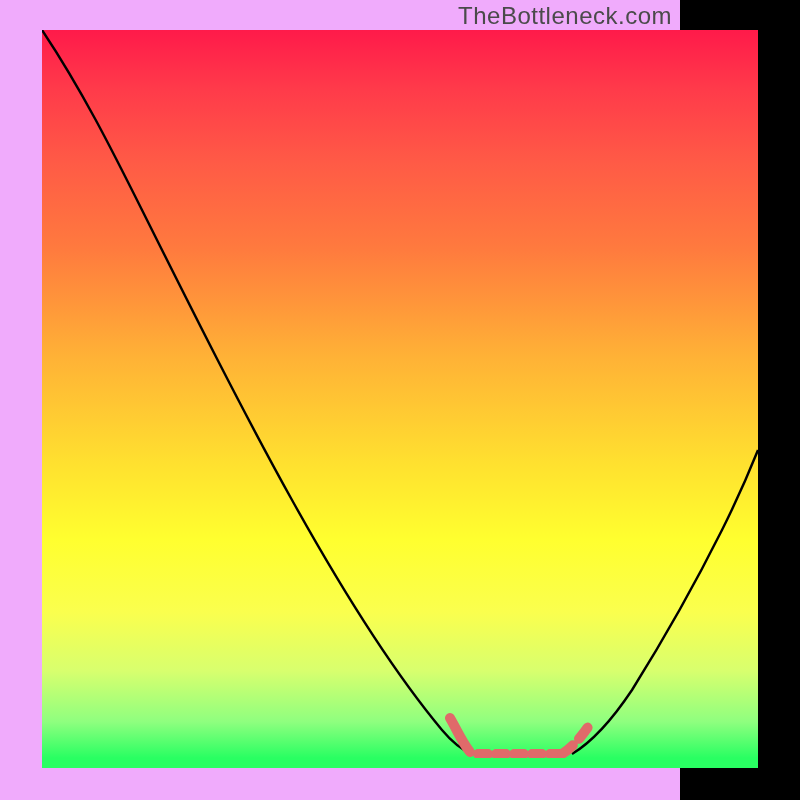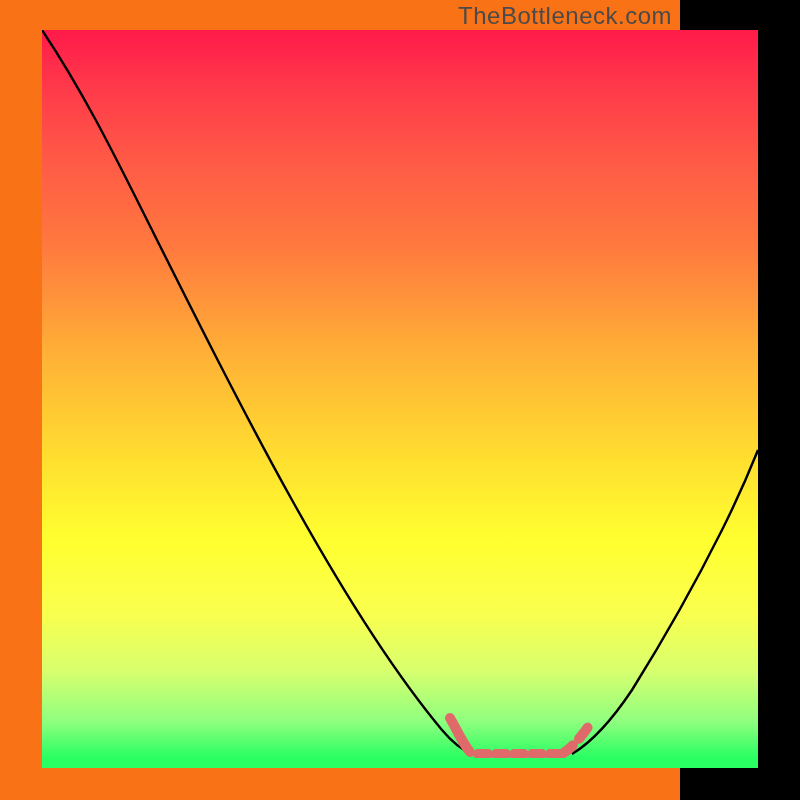--- a/index.html
+++ b/index.html
@@ -8,21 +8,21 @@
     width: 800px;
     height: 800px;
     background: #000;
     overflow: hidden;
     font-family: Arial, Helvetica, sans-serif;
   }
   .frame {
     position: relative;
     width: 680px;
     height: 800px;
-    background: #f97316;
+    background: #f0abfc;
   }
   .watermark {
     position: absolute;
     top: 2px;
     right: 8px;
     font-size: 24px;
     font-weight: 400;
     color: #4a4a4a;
     letter-spacing: 0.5px;
     z-index: 10;

